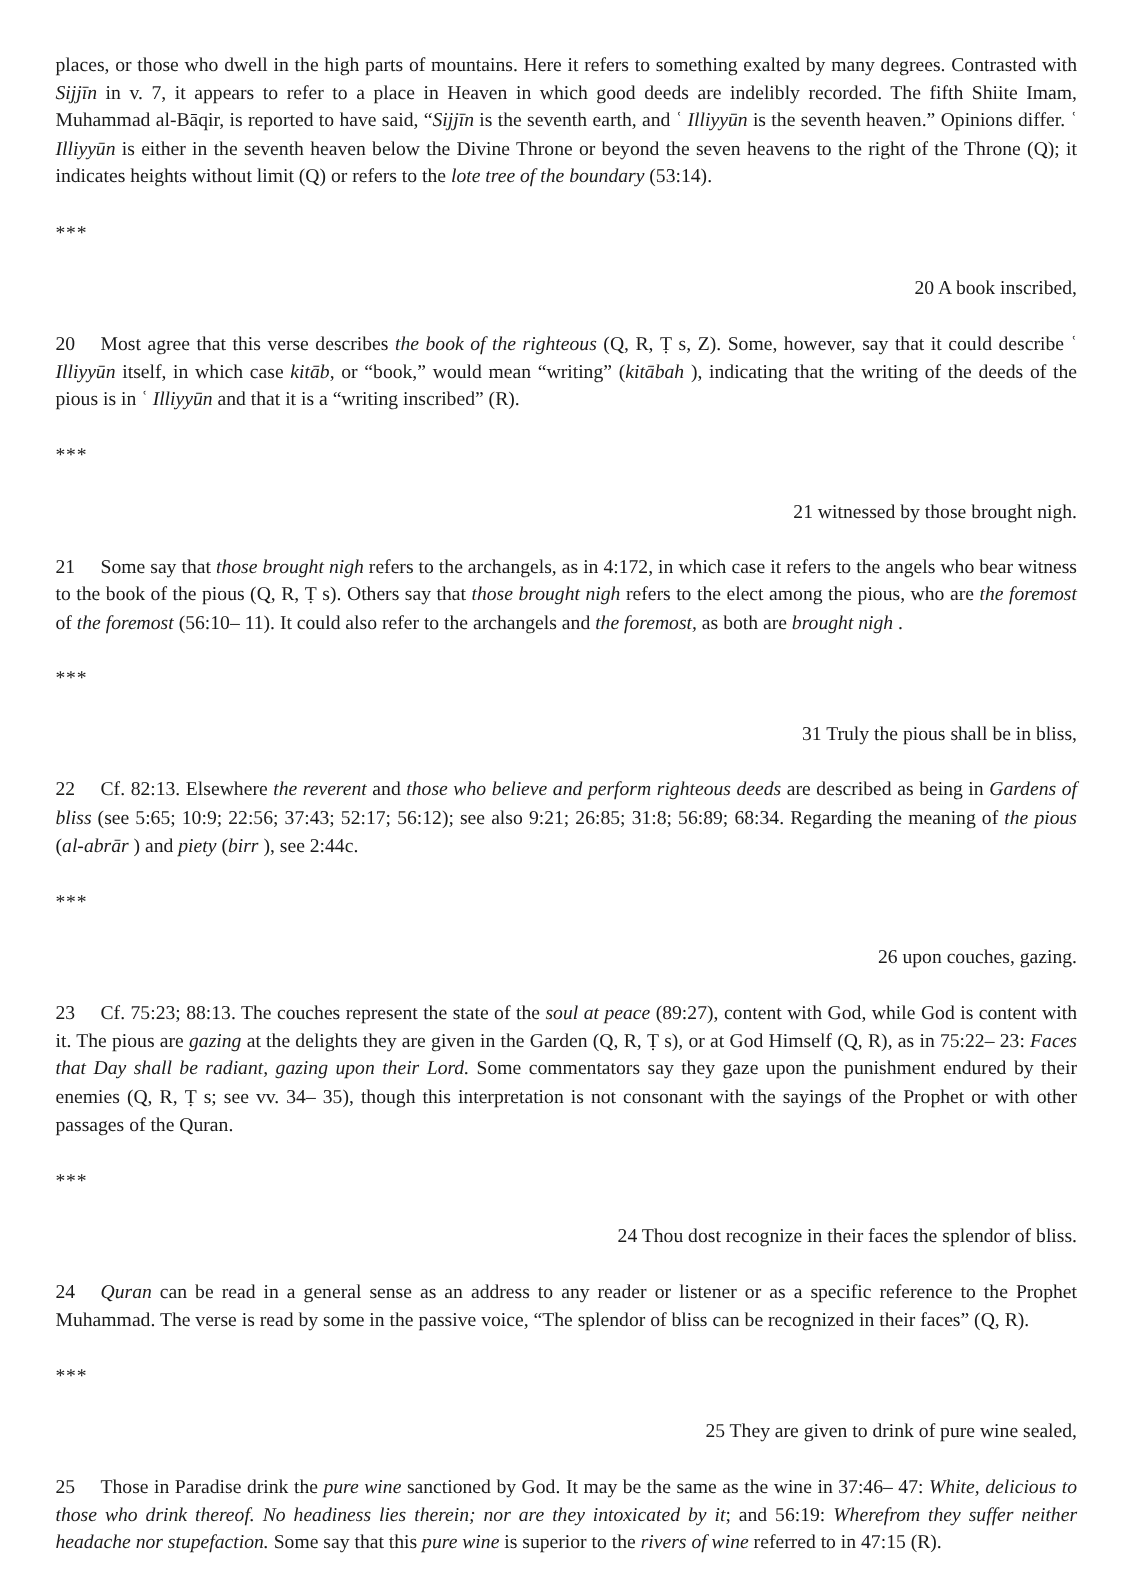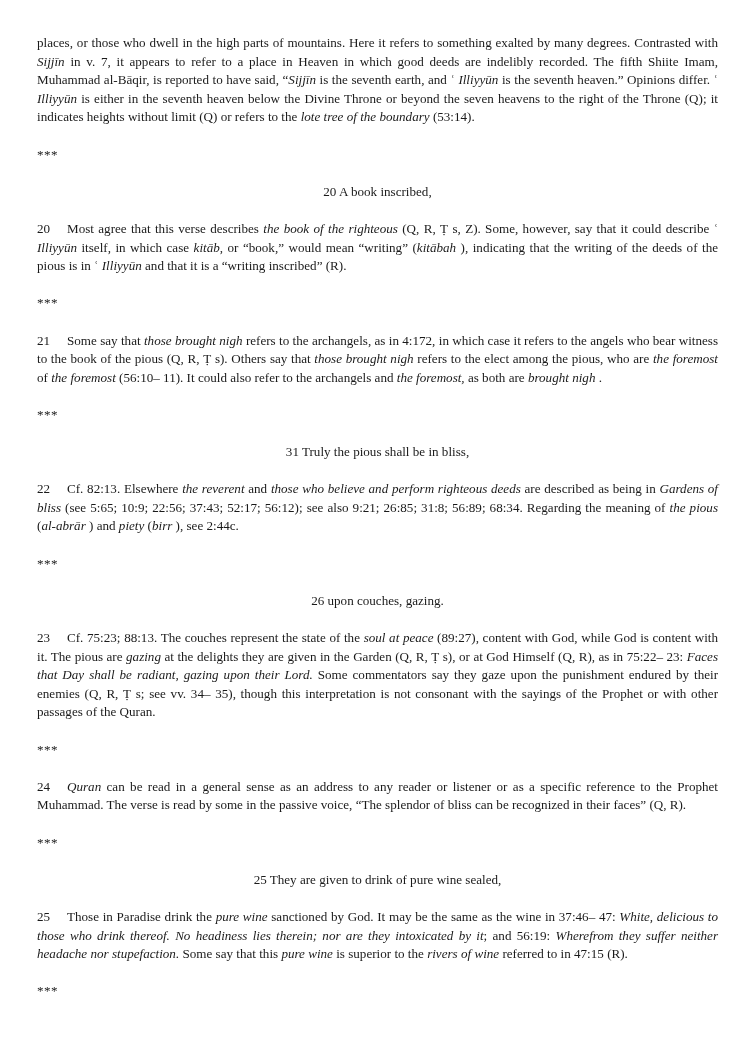--- a/index.html
+++ b/index.html
@@ -36,21 +36,21 @@
   }
   .sep {
     margin: 0 0 18.6px 0;
     font-size: 13.1px;
     line-height: 18.6px;
     letter-spacing: 0.5px;
     text-align: left;
   }
   .verse {
     margin: 0 0 18.6px 0;
-    text-align: center;
+    text-align: right;
   }
   .commentary {
     margin: 0 0 18.6px 0;
   }
   .commentary .num {
     display: inline-block;
     min-width: 30px;
   }
   .it {
     font-style: italic;
@@ -60,28 +60,30 @@
 <body>
 
 <div class="page">
   <div class="content">
     <p class="opening"><span>places, or those who dwell in the high parts of mountains. Here it refers to something exalted by many degrees. Contrasted with </span><span class="it">Sijjīn</span><span> in v. 7, it appears to refer to a place in Heaven in which good deeds are indelibly recorded. The fifth Shiite Imam, Muhammad al-Bāqir, is reported to have said, “</span><span class="it">Sijjīn</span><span> is the seventh earth, and ʿ </span><span class="it">Illiyyūn</span><span> is the seventh heaven.” Opinions differ. ʿ </span><span class="it">Illiyyūn</span><span> is either in the seventh heaven below the Divine Throne or beyond the seven heavens to the right of the Throne (Q); it indicates heights without limit (Q) or refers to the </span><span class="it">lote tree of the boundary</span><span> (53:14).</span></p>
     <div>
         <p class="sep">***</p>
         <p class="verse">20 A book inscribed,</p>
         <p class="commentary"><span class="num">20</span><span>Most agree that this verse describes </span><span class="it">the book of the righteous</span><span> (Q, R, Ṭ s, Z). Some, however, say that it could describe ʿ </span><span class="it">Illiyyūn</span><span> itself, in which case </span><span class="it">kitāb</span><span>, or “book,” would mean “writing” (</span><span class="it">kitābah</span><span> ), indicating that the writing of the deeds of the pious is in ʿ </span><span class="it">Illiyyūn</span><span> and that it is a “writing inscribed” (R).</span></p>
         <p class="sep">***</p>
+        <p class="verse">21 witnessed by those brought nigh.</p>
         <p class="commentary"><span class="num">21</span><span>Some say that </span><span class="it">those brought nigh</span><span> refers to the archangels, as in 4:172, in which case it refers to the angels who bear witness to the book of the pious (Q, R, Ṭ s). Others say that </span><span class="it">those brought nigh</span><span> refers to the elect among the pious, who are </span><span class="it">the foremost</span><span> of </span><span class="it">the foremost</span><span> (56:10– 11). It could also refer to the archangels and </span><span class="it">the foremost,</span><span> as both are </span><span class="it">brought nigh</span><span> .</span></p>
         <p class="sep">***</p>
         <p class="verse">31 Truly the pious shall be in bliss,</p>
         <p class="commentary"><span class="num">22</span><span>Cf. 82:13. Elsewhere </span><span class="it">the reverent</span><span> and </span><span class="it">those who believe and perform righteous deeds</span><span> are described as being in </span><span class="it">Gardens of bliss</span><span> (see 5:65; 10:9; 22:56; 37:43; 52:17; 56:12); see also 9:21; 26:85; 31:8; 56:89; 68:34. Regarding the meaning of </span><span class="it">the pious</span><span> (</span><span class="it">al-abrār</span><span> ) and </span><span class="it">piety</span><span> (</span><span class="it">birr</span><span> ), see 2:44c.</span></p>
         <p class="sep">***</p>
         <p class="verse">26 upon couches, gazing.</p>
         <p class="commentary"><span class="num">23</span><span>Cf. 75:23; 88:13. The couches represent the state of the </span><span class="it">soul at peace</span><span> (89:27), content with God, while God is content with it. The pious are </span><span class="it">gazing</span><span> at the delights they are given in the Garden (Q, R, Ṭ s), or at God Himself (Q, R), as in 75:22– 23: </span><span class="it">Faces that Day shall be radiant, gazing upon their Lord.</span><span> Some commentators say they gaze upon the punishment endured by their enemies (Q, R, Ṭ s; see vv. 34– 35), though this interpretation is not consonant with the sayings of the Prophet or with other passages of the Quran.</span></p>
         <p class="sep">***</p>
+        <p class="verse">24 Thou dost recognize in their faces the splendor of bliss.</p>
         <p class="commentary"><span class="num">24</span><span class="it">Quran</span><span> can be read in a general sense as an address to any reader or listener or as a specific reference to the Prophet Muhammad. The verse is read by some in the passive voice, “The splendor of bliss can be recognized in their faces” (Q, R).</span></p>
         <p class="sep">***</p>
         <p class="verse">25 They are given to drink of pure wine sealed,</p>
         <p class="commentary"><span class="num">25</span><span>Those in Paradise drink the </span><span class="it">pure wine</span><span> sanctioned by God. It may be the same as the wine in 37:46– 47: </span><span class="it">White, delicious to those who drink thereof. No headiness lies therein; nor are they intoxicated by it</span><span>; and 56:19: </span><span class="it">Wherefrom they suffer neither headache nor stupefaction.</span><span> Some say that this </span><span class="it">pure wine</span><span> is superior to the </span><span class="it">rivers of wine</span><span> referred to in 47:15 (R).</span></p>
         <p class="sep">***</p>
       </div>
   </div>
 </div>
 
 </body></html>

